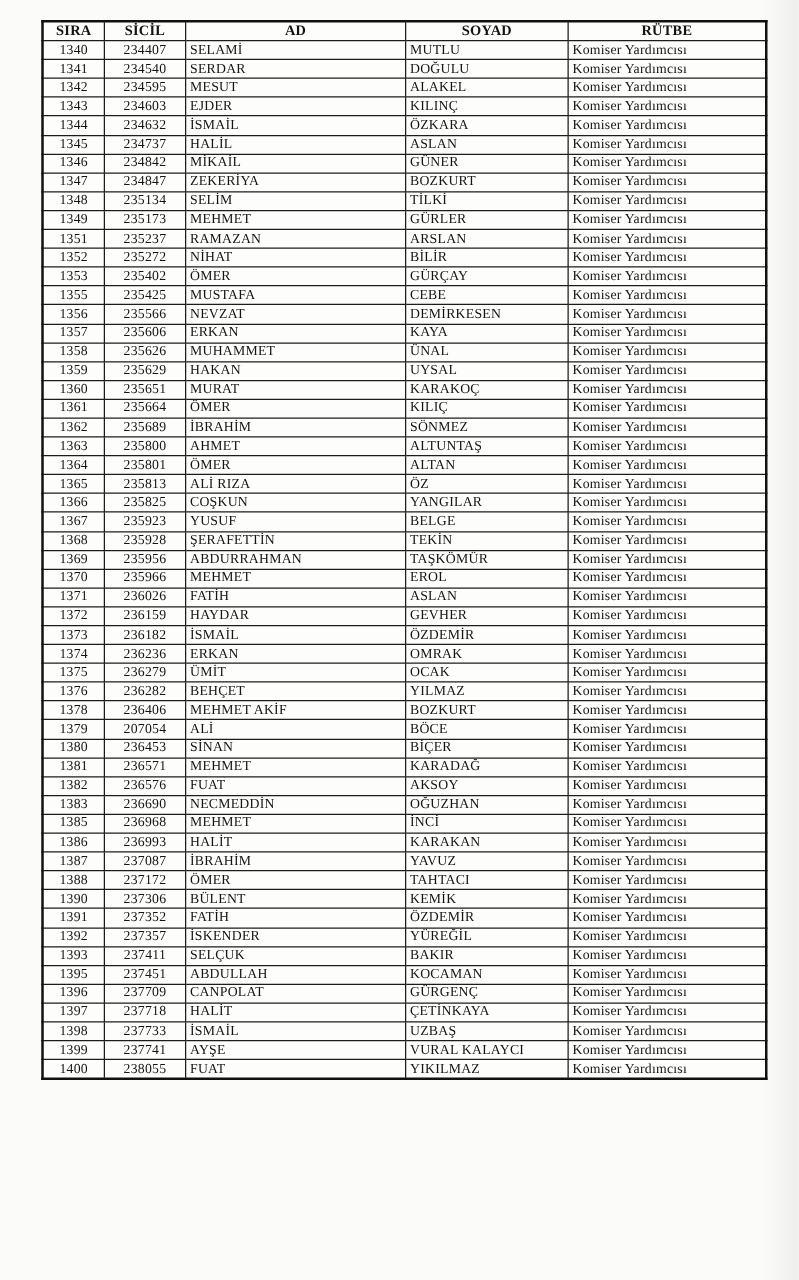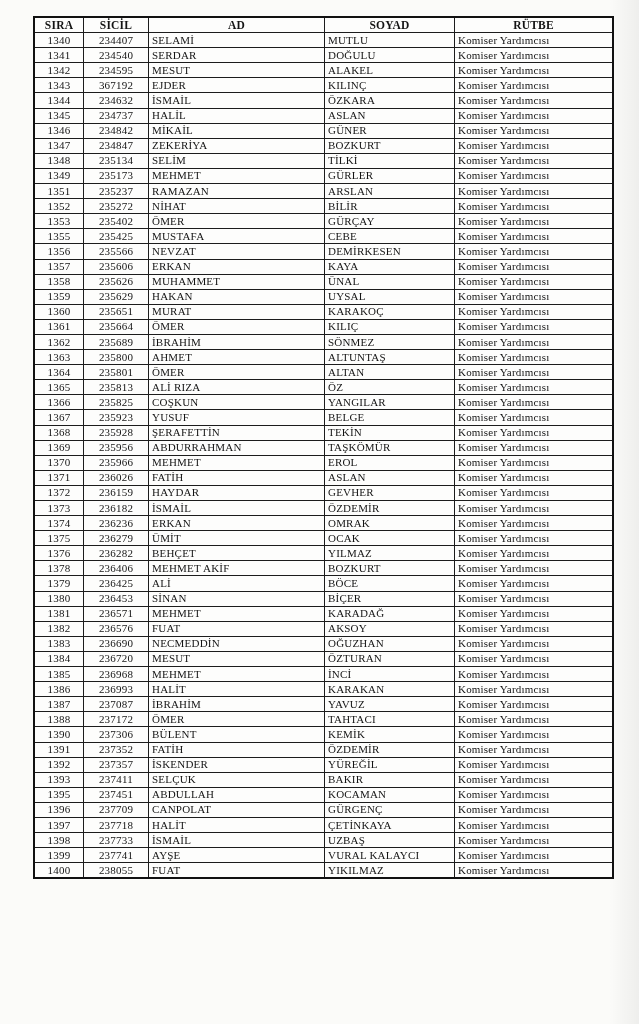--- a/index.html
+++ b/index.html
@@ -92,21 +92,21 @@
         </tr>
         <tr>
           <td class="col-sira">1342</td>
           <td class="col-sicil">234595</td>
           <td class="col-ad">MESUT</td>
           <td class="col-soyad">ALAKEL</td>
           <td class="col-rutbe">Komiser Yardımcısı</td>
         </tr>
         <tr>
           <td class="col-sira">1343</td>
-          <td class="col-sicil">367192</td>
+          <td class="col-sicil">234603</td>
           <td class="col-ad">EJDER</td>
           <td class="col-soyad">KILINÇ</td>
           <td class="col-rutbe">Komiser Yardımcısı</td>
         </tr>
         <tr>
           <td class="col-sira">1344</td>
           <td class="col-sicil">234632</td>
           <td class="col-ad">İSMAİL</td>
           <td class="col-soyad">ÖZKARA</td>
           <td class="col-rutbe">Komiser Yardımcısı</td>
@@ -323,21 +323,21 @@
         </tr>
         <tr>
           <td class="col-sira">1378</td>
           <td class="col-sicil">236406</td>
           <td class="col-ad">MEHMET AKİF</td>
           <td class="col-soyad">BOZKURT</td>
           <td class="col-rutbe">Komiser Yardımcısı</td>
         </tr>
         <tr>
           <td class="col-sira">1379</td>
-          <td class="col-sicil">236425</td>
+          <td class="col-sicil">207054</td>
           <td class="col-ad">ALİ</td>
           <td class="col-soyad">BÖCE</td>
           <td class="col-rutbe">Komiser Yardımcısı</td>
         </tr>
         <tr>
           <td class="col-sira">1380</td>
           <td class="col-sicil">236453</td>
           <td class="col-ad">SİNAN</td>
           <td class="col-soyad">BİÇER</td>
           <td class="col-rutbe">Komiser Yardımcısı</td>
@@ -354,27 +354,20 @@
           <td class="col-sicil">236576</td>
           <td class="col-ad">FUAT</td>
           <td class="col-soyad">AKSOY</td>
           <td class="col-rutbe">Komiser Yardımcısı</td>
         </tr>
         <tr>
           <td class="col-sira">1383</td>
           <td class="col-sicil">236690</td>
           <td class="col-ad">NECMEDDİN</td>
           <td class="col-soyad">OĞUZHAN</td>
-          <td class="col-rutbe">Komiser Yardımcısı</td>
-        </tr>
-        <tr>
-          <td class="col-sira">1384</td>
-          <td class="col-sicil">236720</td>
-          <td class="col-ad">MESUT</td>
-          <td class="col-soyad">ÖZTURAN</td>
           <td class="col-rutbe">Komiser Yardımcısı</td>
         </tr>
         <tr>
           <td class="col-sira">1385</td>
           <td class="col-sicil">236968</td>
           <td class="col-ad">MEHMET</td>
           <td class="col-soyad">İNCİ</td>
           <td class="col-rutbe">Komiser Yardımcısı</td>
         </tr>
         <tr>

